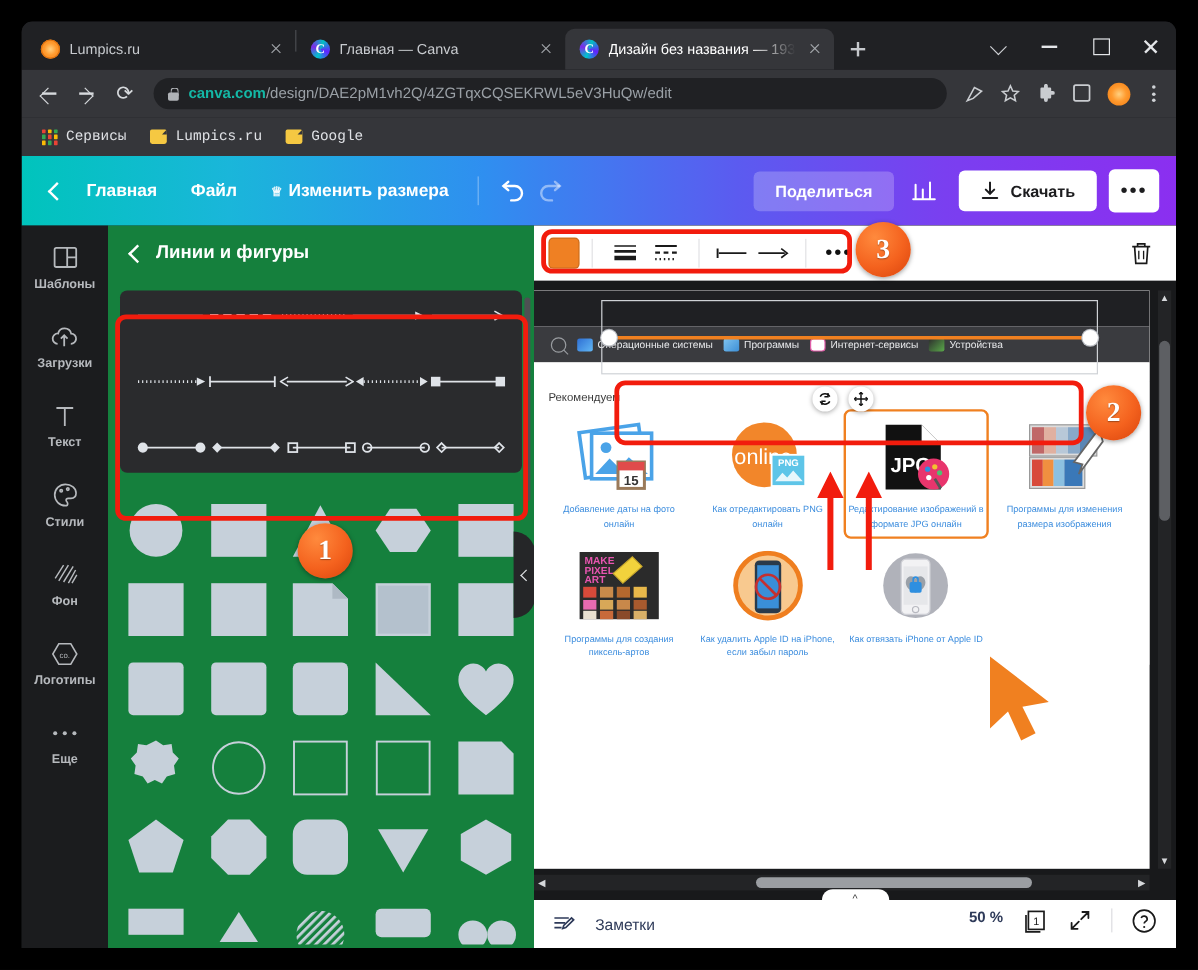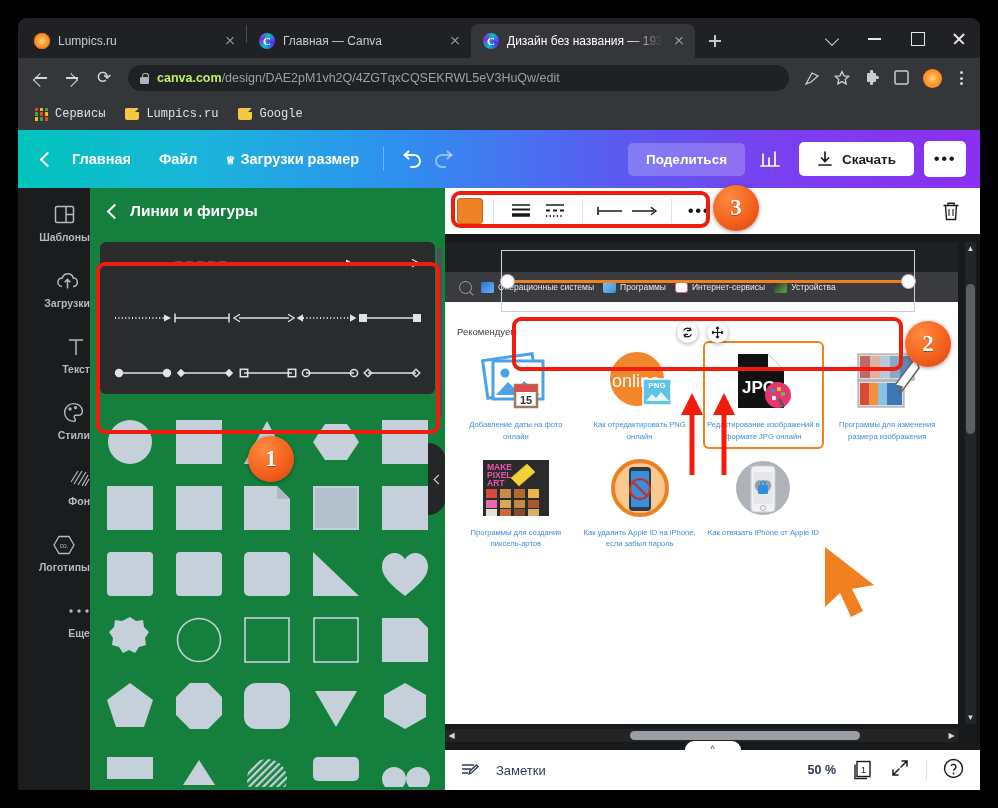--- a/index.html
+++ b/index.html
@@ -172,21 +172,21 @@
     content: ""; position: absolute; left: 0; bottom: 0;
     width: 9px; height: 6.5px; background: #b0b3b7; border-radius: 1.5px;
   }
   .lock::after {
     content: ""; position: absolute; left: 2px; top: 0;
     width: 5px; height: 6px;
     border: 1.5px solid #b0b3b7; border-bottom: none;
     border-radius: 3px 3px 0 0;
   }
   .url { font-size: 12.5px; color: #9aa0a6; white-space: nowrap; }
-  .url b { color: #bef264; font-weight: bold; }
+  .url b { color: #14b8a6; font-weight: bold; }
   .omni-icon { width: 26px; height: 26px; position: relative; flex: 0 0 26px; color:#c9ccd0; }
   .omni-icon svg { position: absolute; left: 5px; top: 5px; }
   .profilepic {
     width: 19px; height: 19px; border-radius: 50%;
     background: radial-gradient(circle at 50% 50%, #ffd080 0%, #ff9a2e 45%, #ee7a12 100%);
     margin: 0 4px;
     flex: 0 0 19px;
   }
   .dots-v {
     width: 22px; flex: 0 0 22px; height: 26px; position: relative;
@@ -273,21 +273,21 @@
     width: 42px; height: 36px; border-radius: 5px; margin-left: 10px;
     display: flex; align-items: center; justify-content: center;
     font-size: 17px; letter-spacing: 1.5px; line-height: 0;
   }
 
   .canva-body { display: flex; height: calc(100% - 58px); }
 
   
   .rail {
     width: 72px; background: #1b1c1e;
-    display: flex; flex-direction: column; align-items: flex-end;
+    display: flex; flex-direction: column; align-items: center;
     padding-top: 2px;
     flex: 0 0 72px;
   }
   .rail-item {
     height: 66px;
     display: flex; flex-direction: column; align-items: center; justify-content: center;
     gap: 5px; color: #b6b9bd;
   }
   .rail-item.active { background: #252628; color: #fff; border-radius: 8px 0 0 8px; }
   .rail-item .lbl { font-size: 10.5px; font-weight: bold; }
@@ -453,21 +453,21 @@
   }
   .cv-hl, .cv-hr { width: 13px; text-align: center; color: #d6d8db; font-size: 8px; }
   .cv-hr { margin-left: auto; }
 
   .statusbar {
     height: 40px; background: #fff;
     display: flex; align-items: center; padding: 0 16px;
     position: relative;
   }
   .sb-notes { display: flex; align-items: center; gap: 16px; font-size: 13px; color: #2e3a59; }
-  .sb-right { margin-left: auto; display: flex; align-items: center; gap: 16px; }
+  .sb-right { margin-left: auto; display: flex; align-items: flex-start; gap: 16px; }
   .sb-zoom { font-size: 12.5px; color: #2e3a59; font-weight: bold; }
   .sb-pages {
     width: 22px; height: 22px; position: relative;
   }
   .sb-sep { width: 1px; height: 20px; background: #dcdde0; }
   .sb-collapse-tab {
     position: absolute; left: 50%; top: -9px; transform: translateX(-50%);
     width: 56px; height: 13px; background: #fff; border-radius: 9px 9px 0 0;
     display: flex; align-items: flex-end; justify-content: center;
     color: #3a3a3a; font-size: 9px;
@@ -588,21 +588,21 @@
       </div>
     </div>
 
     <div class="canva">
 
       <div class="canva-top">
         <div class="ct-back"></div>
         <div class="ct-item">Главная</div>
         <div class="ct-item">Файл</div>
         <div class="ct-item">
-          <span class="crown">♕</span><span>Загрузки размер</span>
+          <span class="crown">♕</span><span>Изменить размера</span>
         </div>
         <div class="ct-divider"></div>
         <div class="ct-undo">
           <svg width="34" height="34" viewBox="0 0 34 34" fill="none" stroke="#fff" stroke-width="2" stroke-linecap="round">
             <path d="M11 13H20a6 6 0 010 12h-3"></path>
               <path d="M14.5 9.5L10.5 13l4 3.5"></path>
           </svg>
         </div>
         <div class="ct-redo">
           <svg width="34" height="34" viewBox="0 0 34 34" fill="none" stroke="rgba(255,255,255,.45)" stroke-width="2" stroke-linecap="round">

